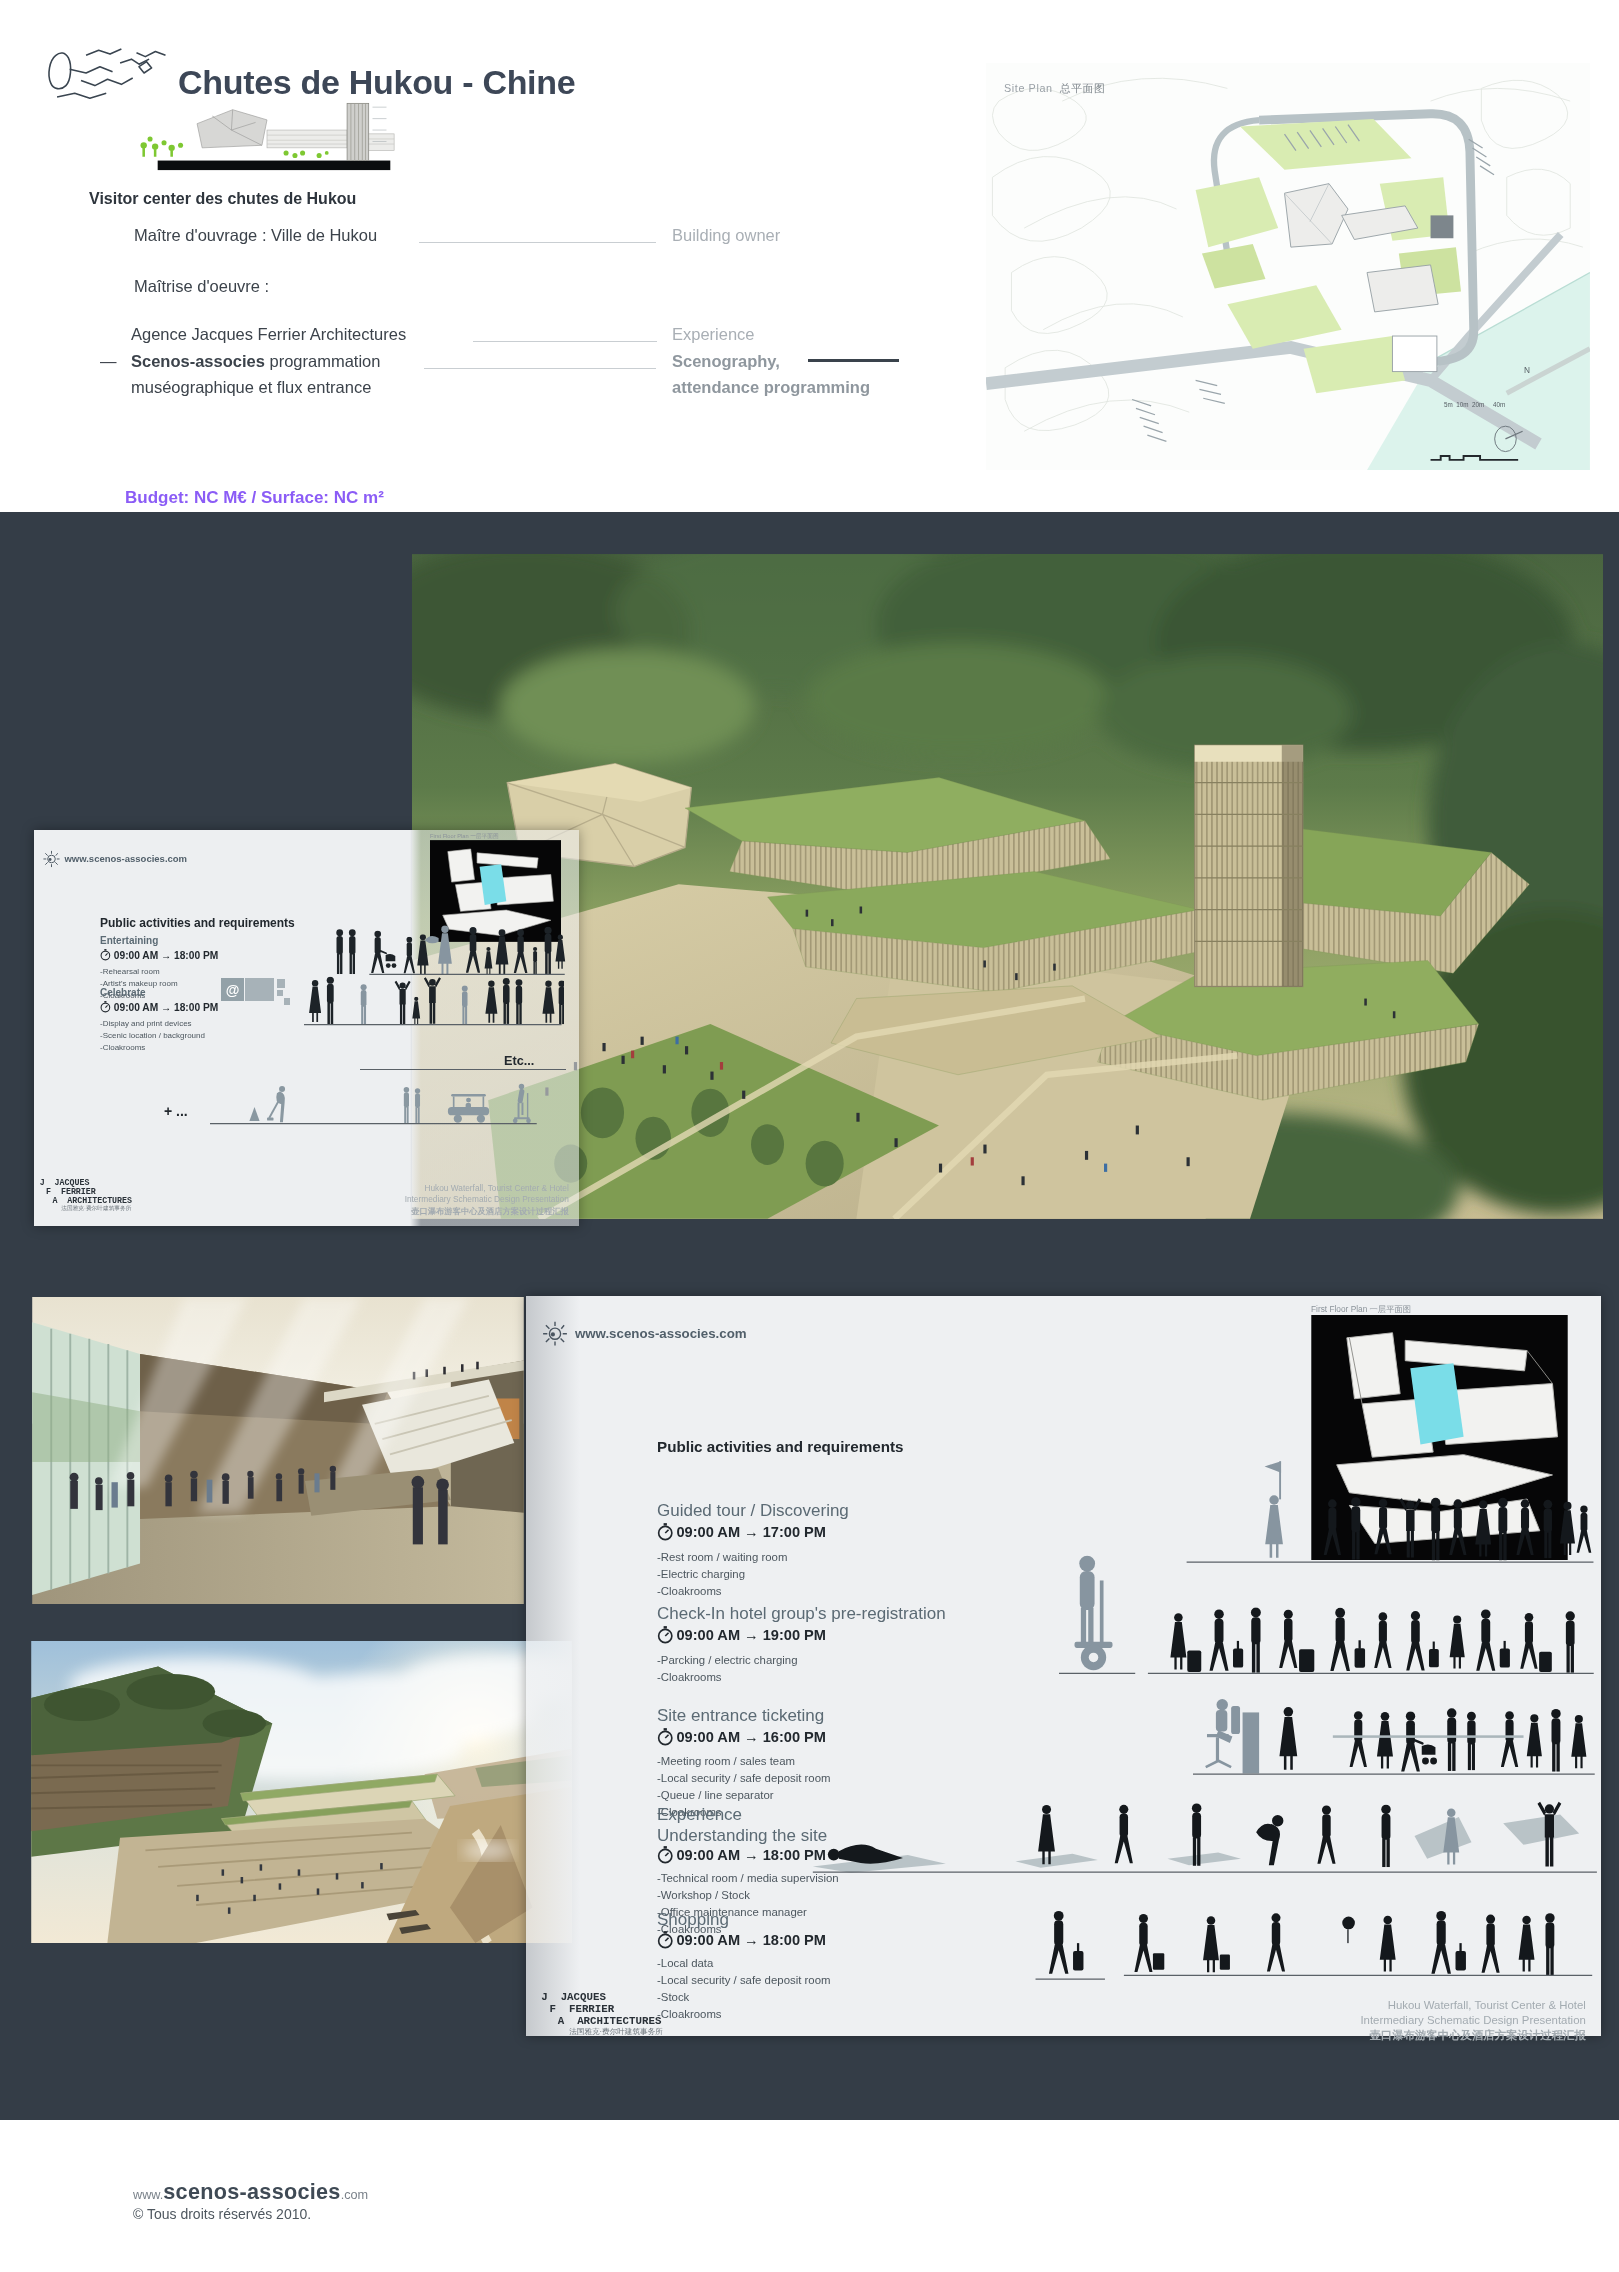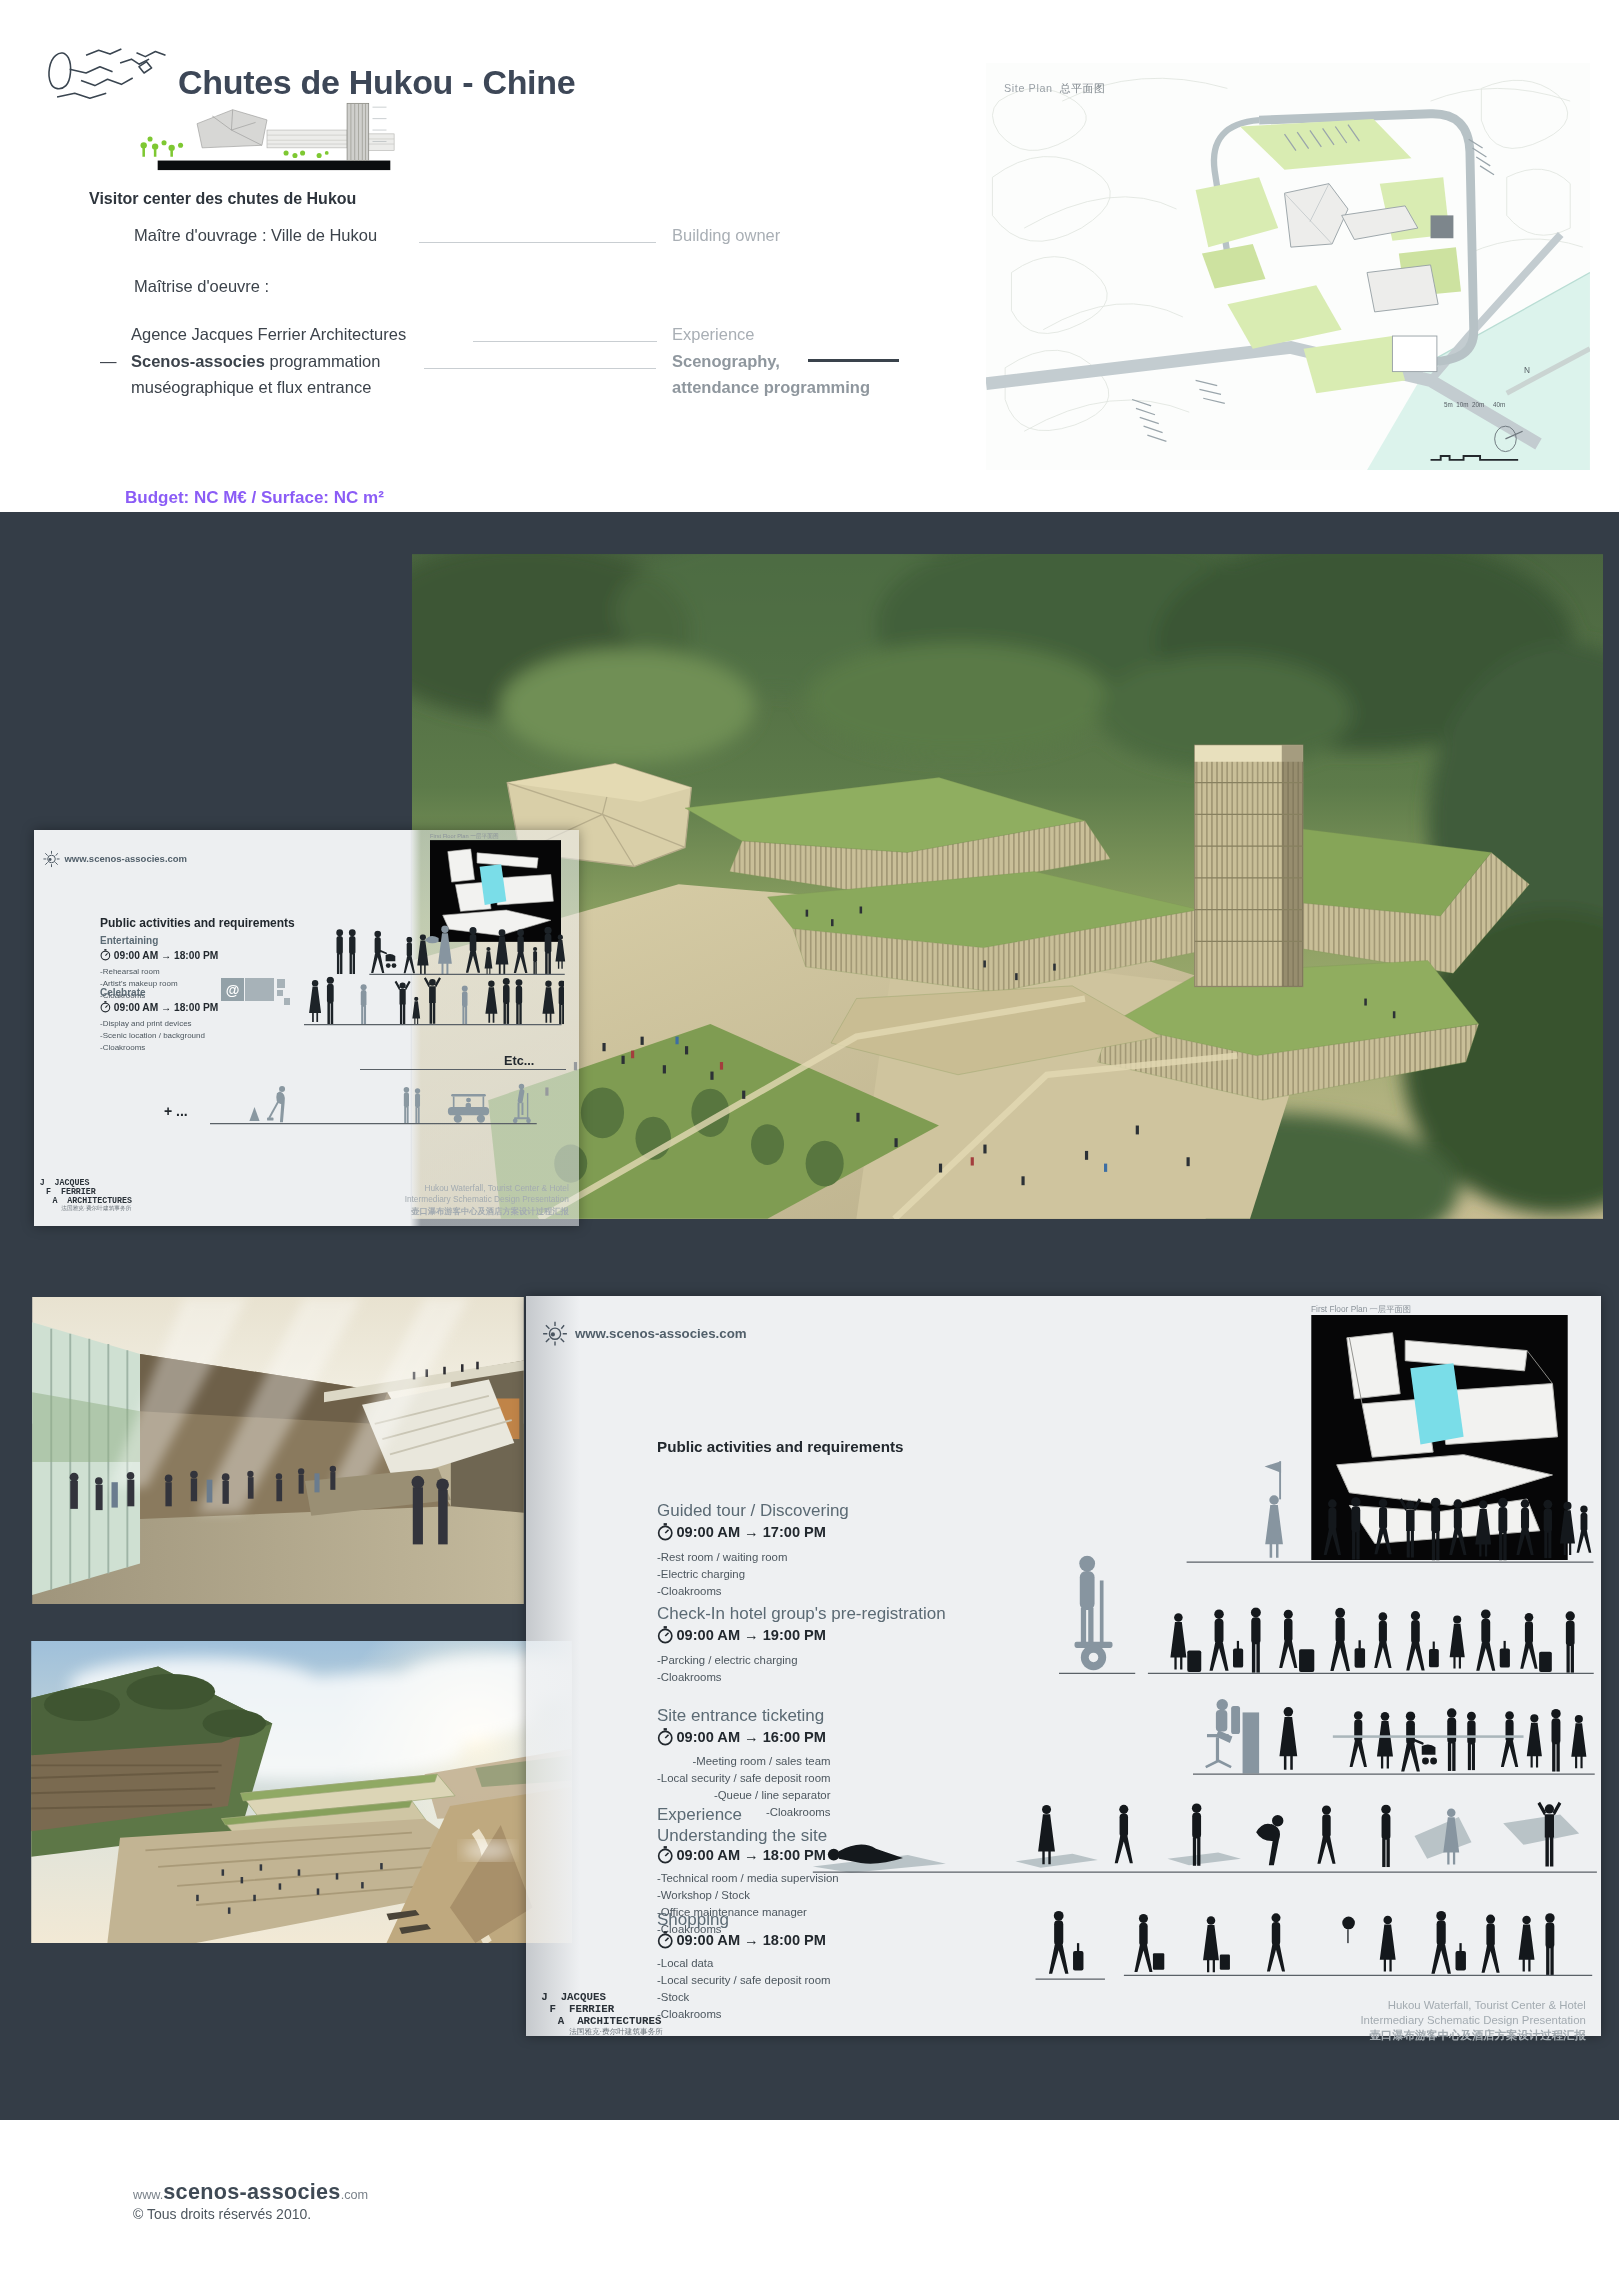--- a/index.html
+++ b/index.html
@@ -740,21 +740,21 @@
 
       <div class="abs s2-title" style="left:131px;top:409px;">Site entrance ticketing</div>
       <div class="abs clockrow" style="left:131px;top:432px;">
         <svg width="16.5" height="18.4" viewBox="0 0 20 22">
             <circle cx="10" cy="12" r="8" fill="none" stroke="#22282e" stroke-width="2"></circle>
             <rect x="8" y="0" width="4" height="3" fill="#22282e"></rect>
             <path d="M10 12 L14 8" stroke="#22282e" stroke-width="2"></path>
           </svg>
         <span class="s2-time">09:00 AM → 16:00 PM</span>
       </div>
-      <div class="abs s2-bul" style="left:131px;top:457px;text-align:right;">
+      <div class="abs s2-bul" style="left:131px;top:457px;">
         <div>-Meeting room / sales team</div>
           <div>-Local security / safe deposit room</div>
           <div>-Queue / line separator</div>
           <div>-Cloakrooms</div>
       </div>
 
       <div class="abs s2-title" style="left:131px;top:508px;">Experience</div>
       <div class="abs s2-title" style="left:131px;top:529px;">Understanding the site</div>
       <div class="abs clockrow" style="left:131px;top:550px;">
         <svg width="16.5" height="18.4" viewBox="0 0 20 22">

